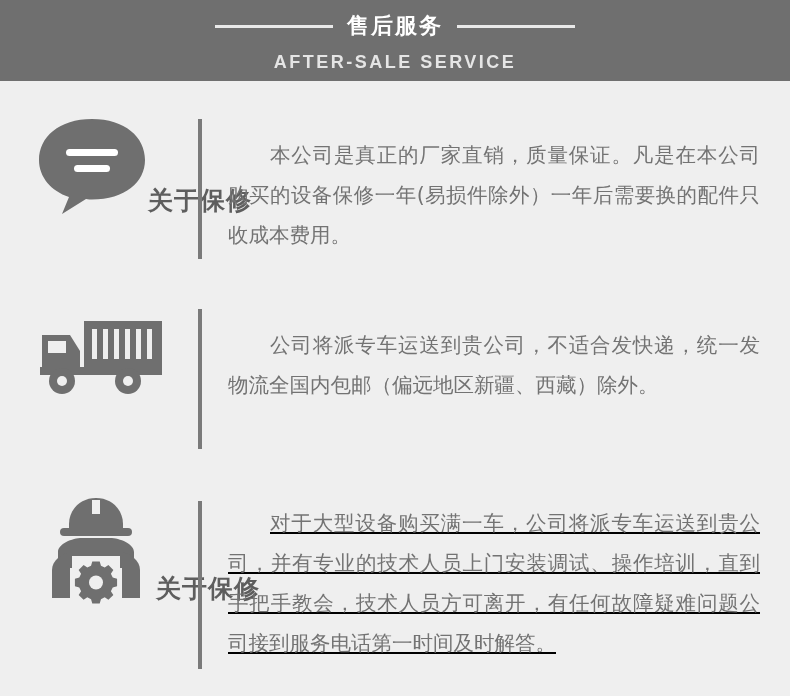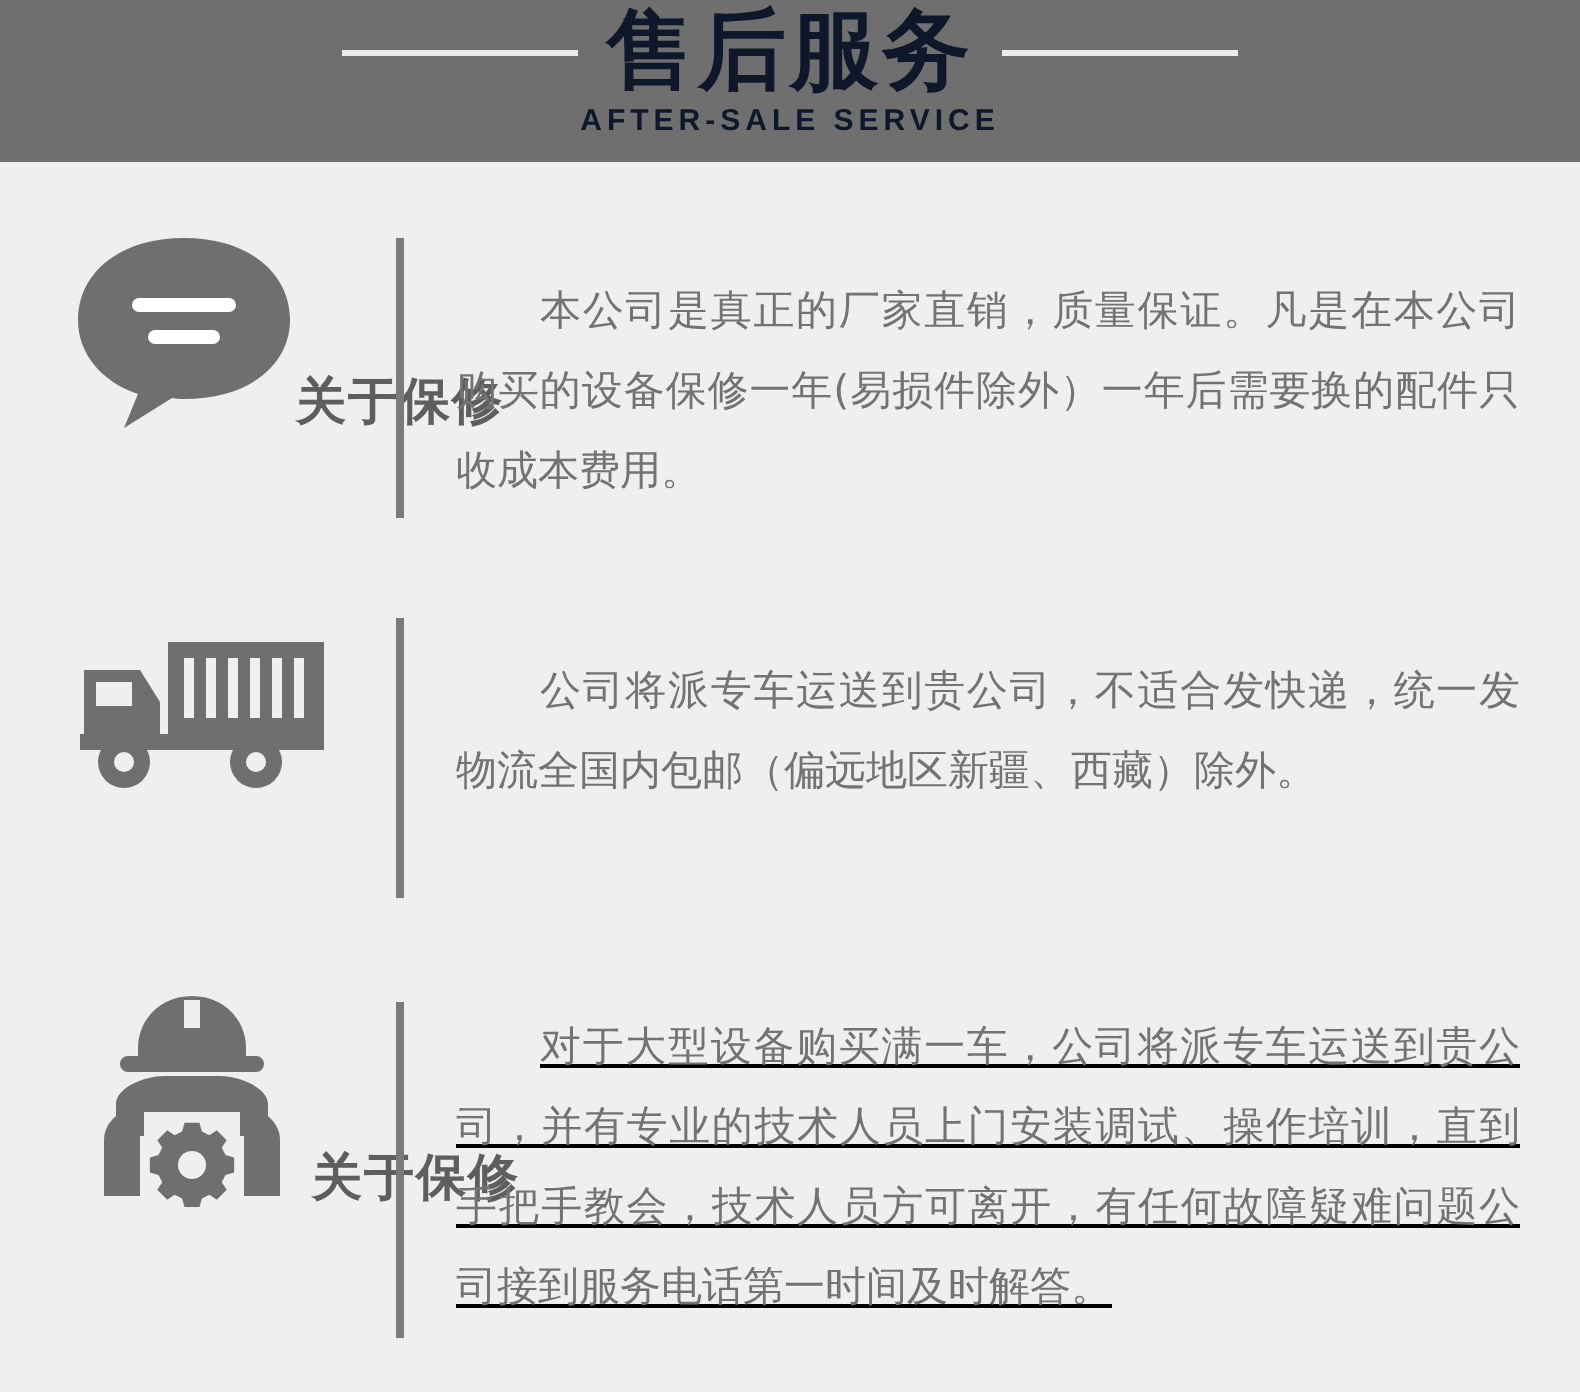--- a/index.html
+++ b/index.html
@@ -40,34 +40,34 @@
     justify-content: center;
     width: 100%;
   }
   .header-rule {
     height: 3px;
     width: 118px;
     background: #e9e9e9;
   }
   .header-title {
     font-family: "DejaVu Sans", sans-serif;
-    font-size: 44px;
+    font-size: 22px;
     font-weight: bold;
-    color: #0f172a;
+    color: #ffffff;
     letter-spacing: 2px;
     margin: 0 14px;
     line-height: 44px;
     white-space: nowrap;
   }
   .header-sub {
     font-family: "Liberation Sans", sans-serif;
-    font-size: 15px;
+    font-size: 18px;
     font-weight: bold;
     letter-spacing: 2.5px;
-    color: #0f172a;
+    color: #e5e5e5;
     margin-top: 4px;
   }
 
   
   .content {
     position: relative;
     padding: 18px 0 0 0;
   }
 
   .row {

